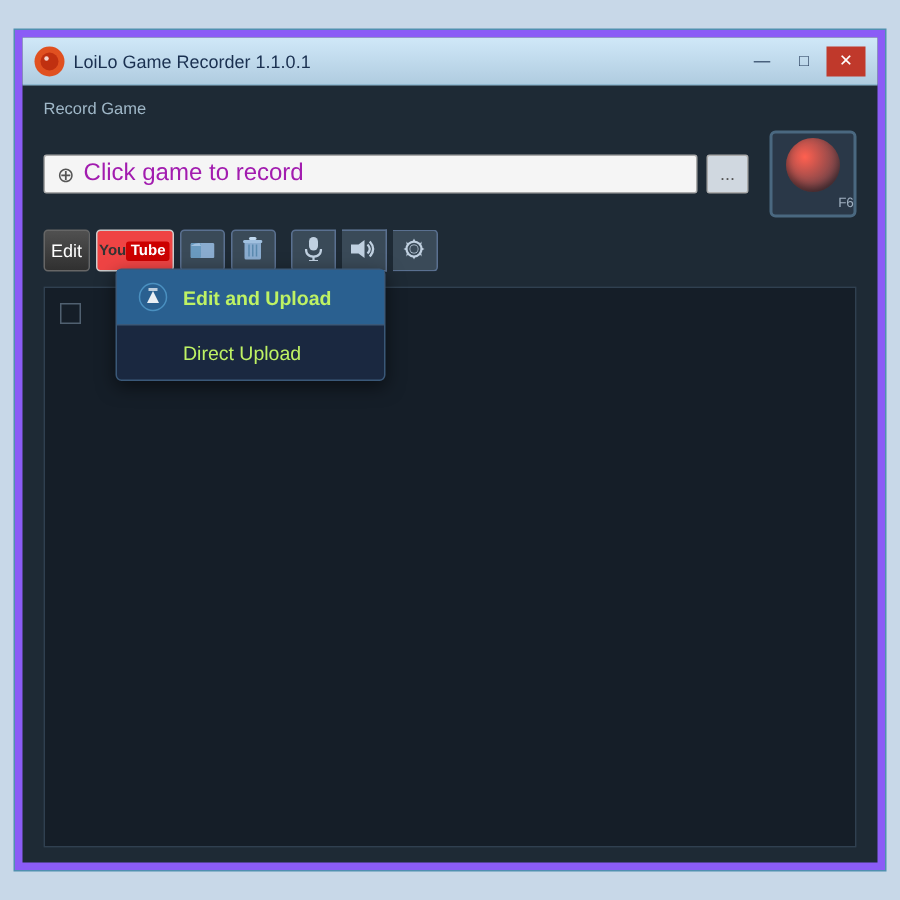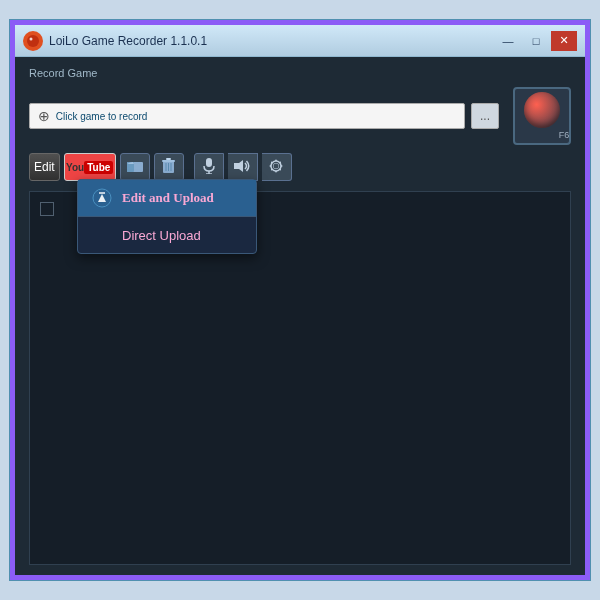--- a/index.html
+++ b/index.html
@@ -263,26 +263,25 @@
       align-items: center;
       padding: 8px 14px;
       gap: 10px;
       cursor: pointer;
       font-size: 13px;
     }
     .dropdown-item.highlighted {
       background: #2a6090;
     }
     .dropdown-item.normal {
-      color: #f9a8d4;
+      color: #bef264;
     }
     .dropdown-item.highlighted .item-label {
-      color: #f9a8d4;
+      color: #bef264;
       font-weight: 600;
-      font-family: Liberation Serif, serif;
     }
     .item-icon {
       width: 20px;
       height: 20px;
       flex-shrink: 0;
     }
     .divider-line {
       height: 1px;
       background: #3a5878;
       margin: 0;
@@ -310,21 +309,21 @@
     </div>
   </div>
 
   <div class="content">
     <span class="record-label">Record Game</span>
 
     <div style="display:flex; align-items:center; gap:8px;">
       <div class="record-row" style="flex:1;">
         <div class="record-input">
           <span class="crosshair-icon">⊕</span>
-          <span style="color:#0c4a6e; font-size:10px;">Click game to record</span>
+          <span style="color:#a21caf; font-size:16px;">Click game to record</span>
         </div>
         <button class="record-dots-btn">...</button>
       </div>
       <div class="record-circle">
         <div class="record-red-dot"></div>
         <span class="record-f6">F6</span>
       </div>
     </div>
 
     <div class="toolbar-row">

